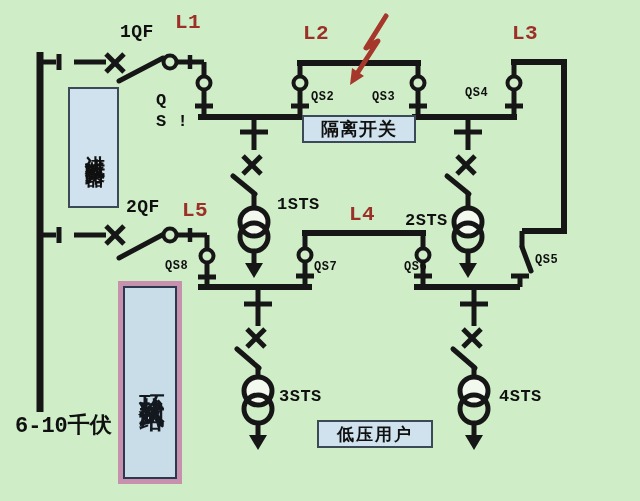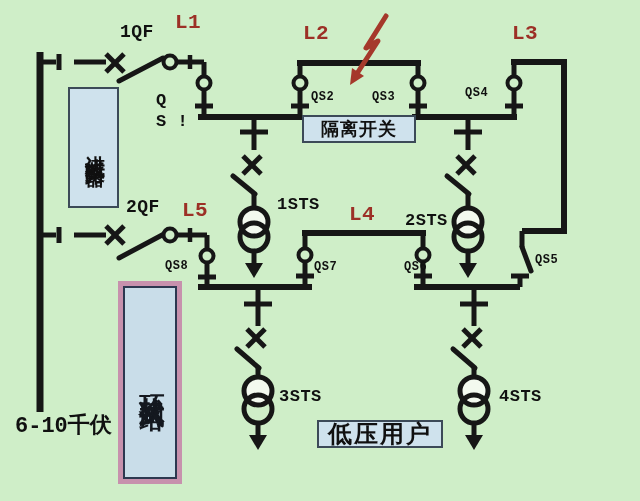--- a/index.html
+++ b/index.html
@@ -22,21 +22,21 @@
     font-weight:bold;color:#101010;
   }
   .callout.h{font-size:18px;letter-spacing:1px;}
   #box-incoming{left:68px;top:87px;width:51px;height:121px;font-size:20px;}
   #box-incoming .vtext,
   #box-ring .vtext{
     writing-mode:vertical-rl;text-orientation:upright;
     letter-spacing:3px;line-height:1;
   }
   #box-isolator{left:302px;top:115px;width:114px;height:28px;}
-  #box-lv{left:317px;top:420px;width:126px;height:28px;font-size:24px;letter-spacing:2px;}
+  #box-lv{left:317px;top:420px;width:116px;height:28px;font-size:17px;letter-spacing:2px;}
   #box-ring-outer{
     position:absolute;z-index:2;left:118px;top:281px;width:64px;height:203px;
     background:#c791ad;padding:5px;box-sizing:border-box;
   }
   #box-ring{
     width:100%;height:100%;background:#c9dde9;border:2px solid #2c3850;box-sizing:border-box;
     display:flex;align-items:center;justify-content:center;
     font-weight:bold;font-size:25px;color:#14181f;
   }
   #lbl-qs1{line-height:1.25;}

